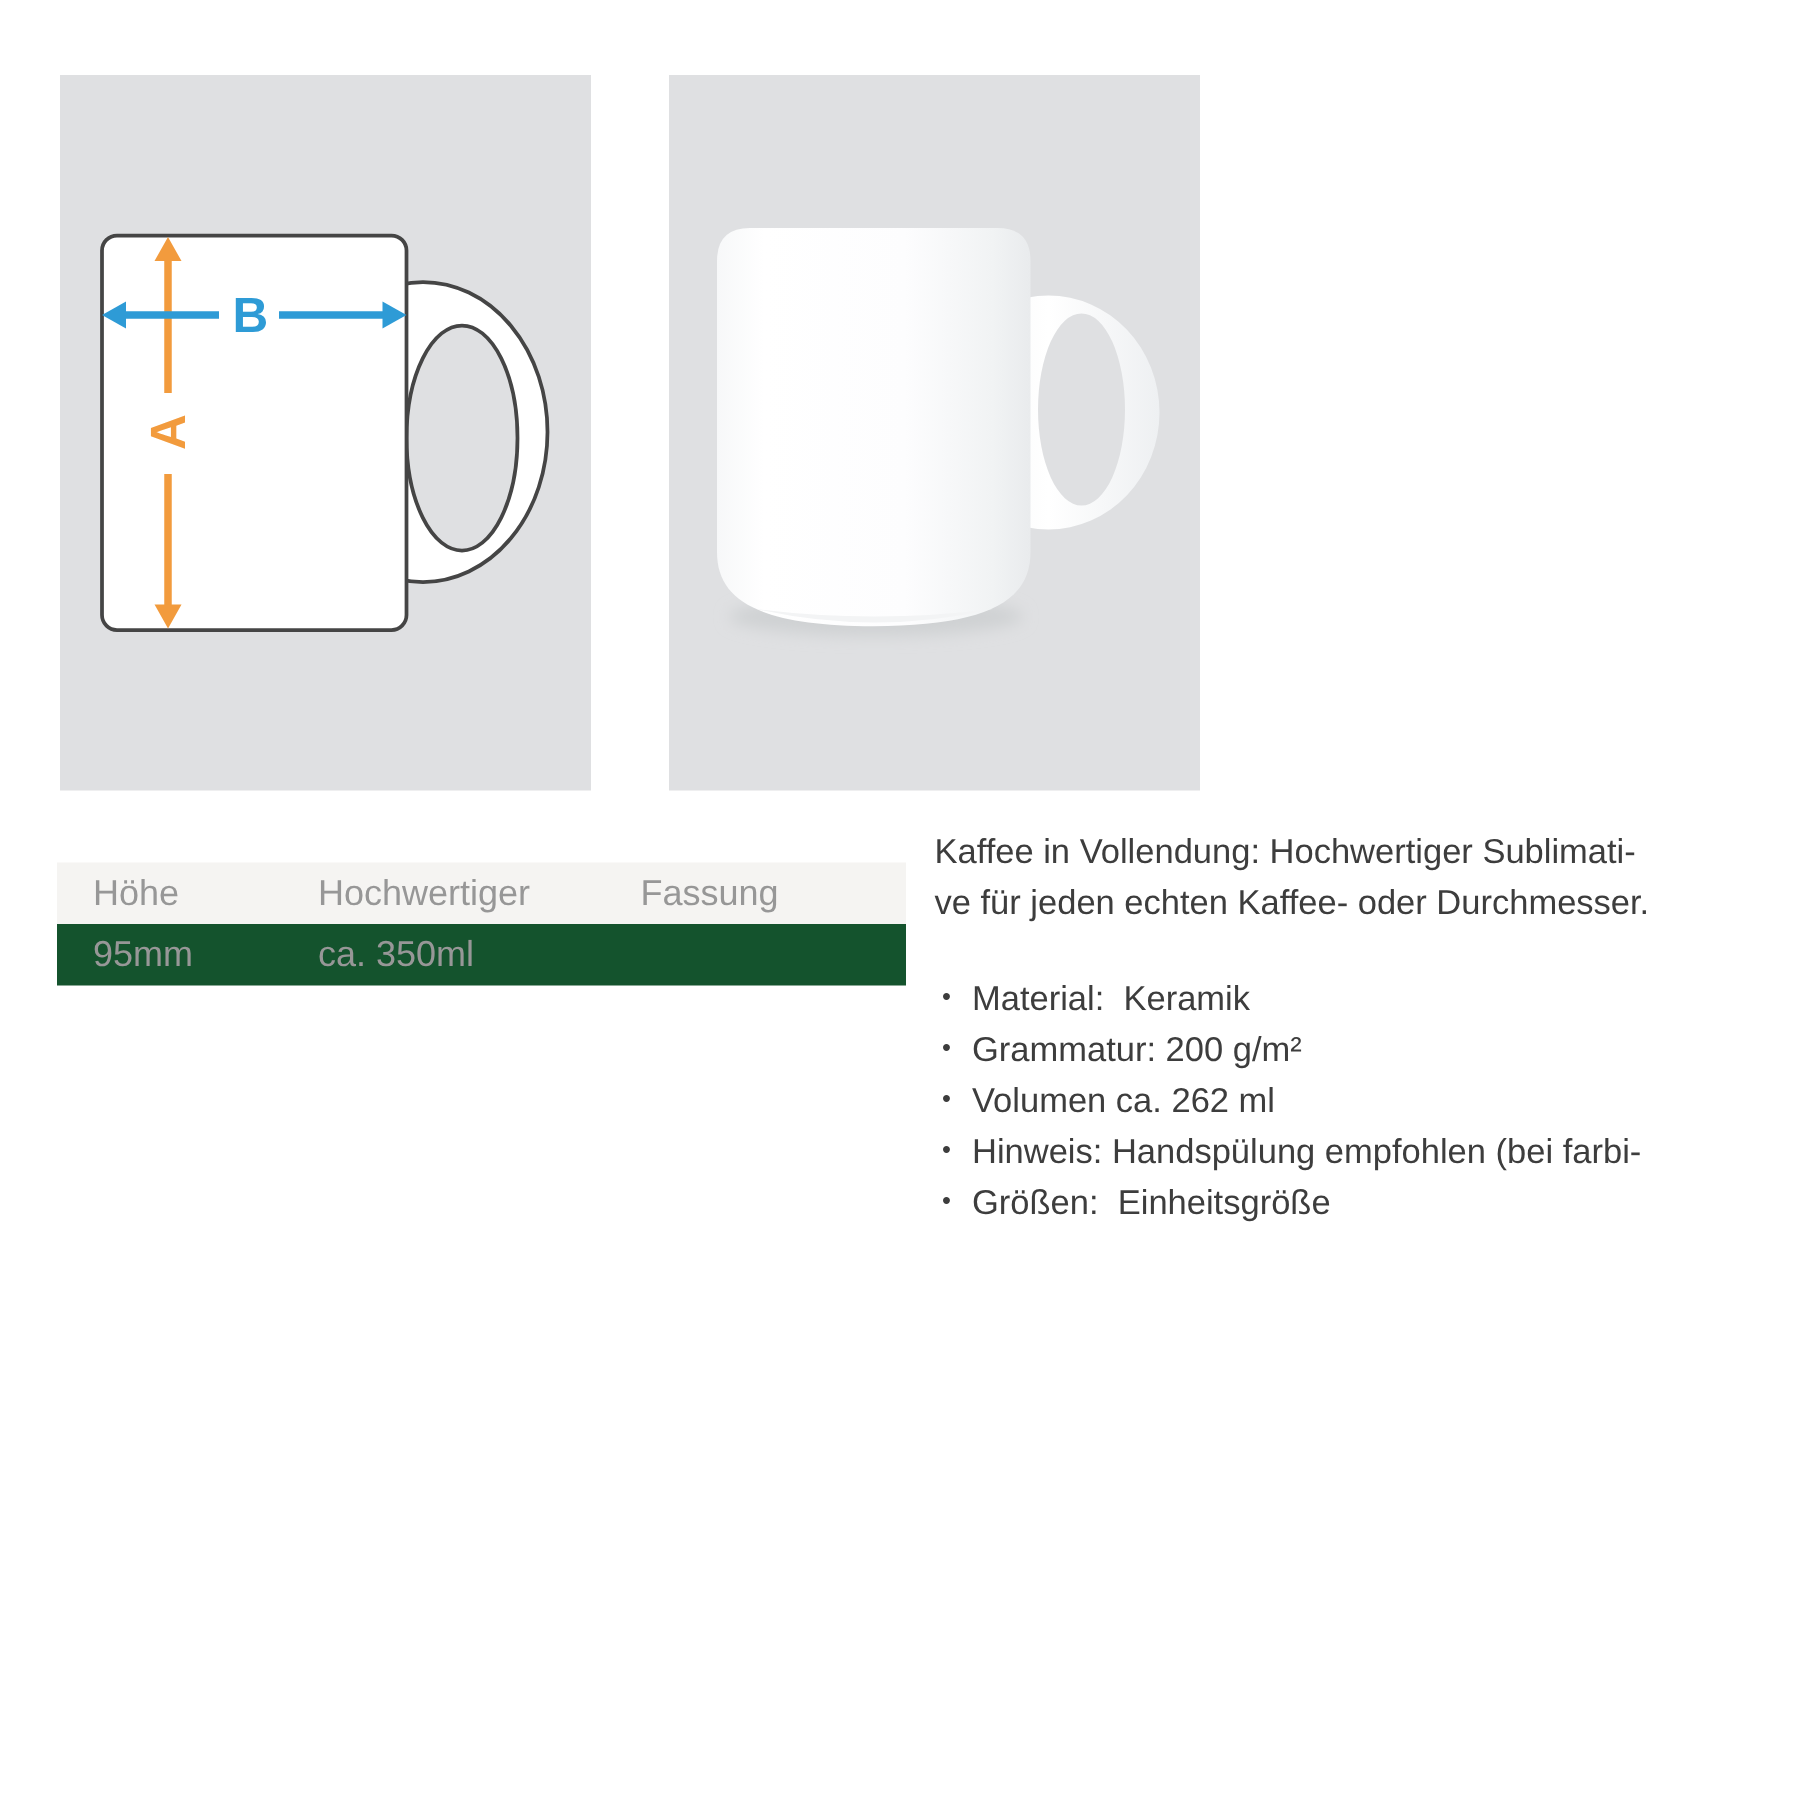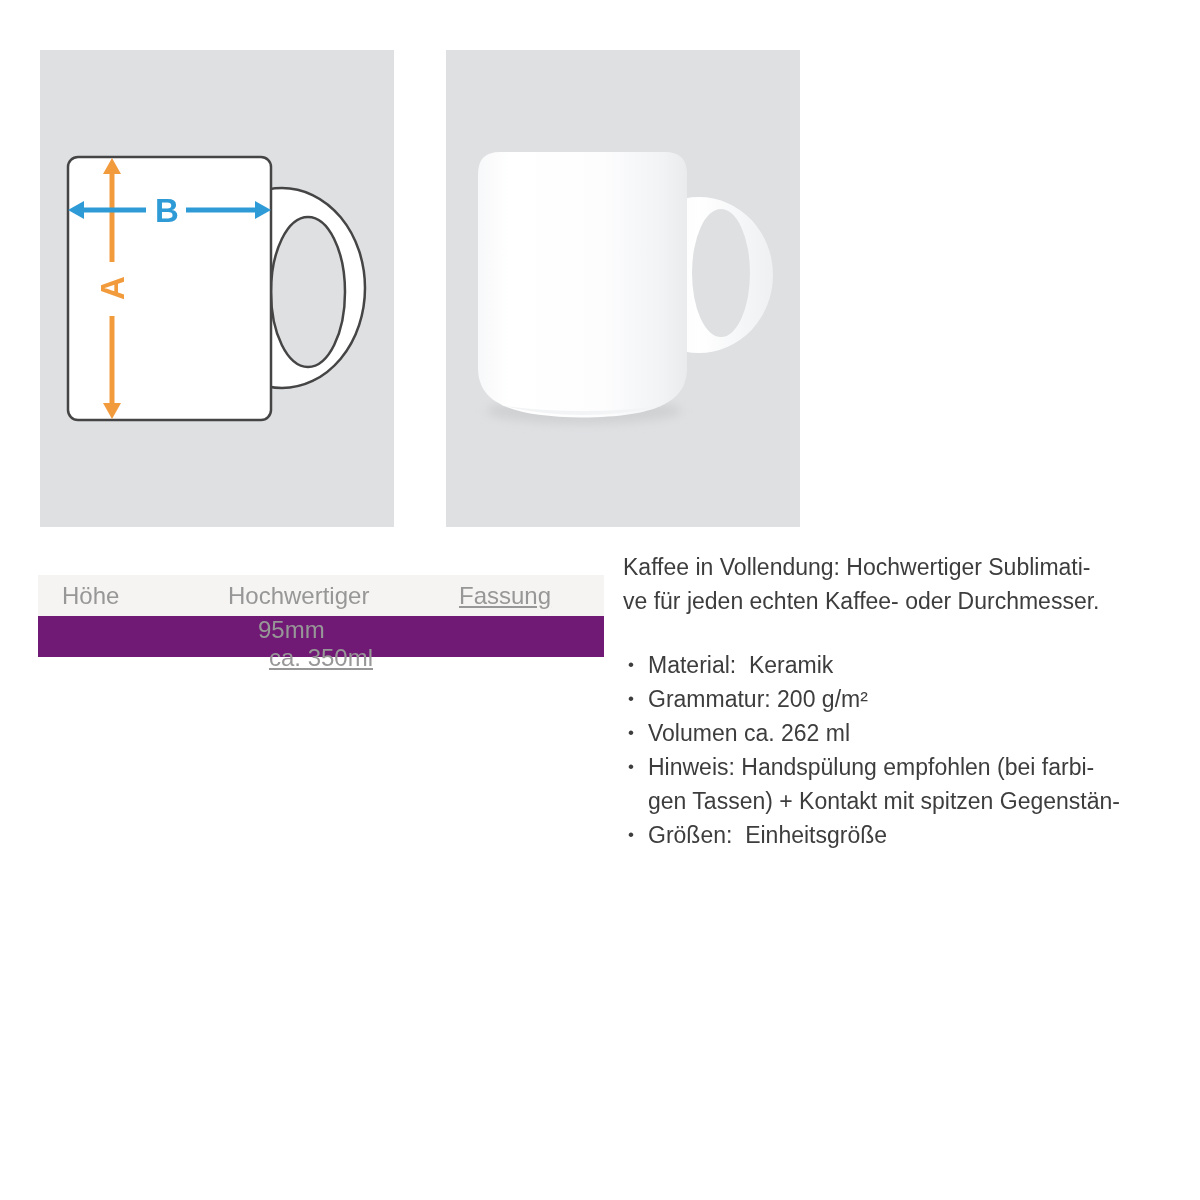--- a/index.html
+++ b/index.html
@@ -33,26 +33,26 @@
     top: 575px;
     width: 566px;
     font-size: 24px;
     color: #979797;
   }
   .spec-row {
     display: flex;
     align-items: center;
     height: 41px;
   }
-  .spec-row.header { background: #f5f4f2; gap: 16px; }
-  .spec-row.values { background: #701a75; flex-direction: column; }
+  .spec-row.header { background: #f5f4f2; }
+  .spec-row.values { background: #14532d; }
   .spec-cell { white-space: nowrap; }
   .spec-cell.c1 { width: 150px; padding-left: 24px; }
   .spec-cell.c2 { width: 215px; }
-  .spec-cell.c3 { flex: 1; text-decoration: underline; }
+  .spec-cell.c3 { flex: 1; }
 
   
   .description {
     position: absolute;
     left: 623px;
     top: 550px;
     width: 550px;
     color: #3d3d3d;
     font-size: 23px;
     line-height: 34px;
@@ -176,21 +176,20 @@
       <div class="bullet-item">
         <span class="bullet-marker">•</span>
         <span class="bullet-lines">
           <span class="line">Volumen ca. 262 ml</span>
         </span>
       </div>
       <div class="bullet-item">
         <span class="bullet-marker">•</span>
         <span class="bullet-lines">
           <span class="line">Hinweis: Handspülung empfohlen (bei farbi-</span>
-          <span class="line">gen Tassen) + Kontakt mit spitzen Gegenstän-</span>
         </span>
       </div>
       <div class="bullet-item">
         <span class="bullet-marker">•</span>
         <span class="bullet-lines">
           <span class="line">Größen:&nbsp; Einheitsgröße</span>
         </span>
       </div>
     </div>
   </div>

